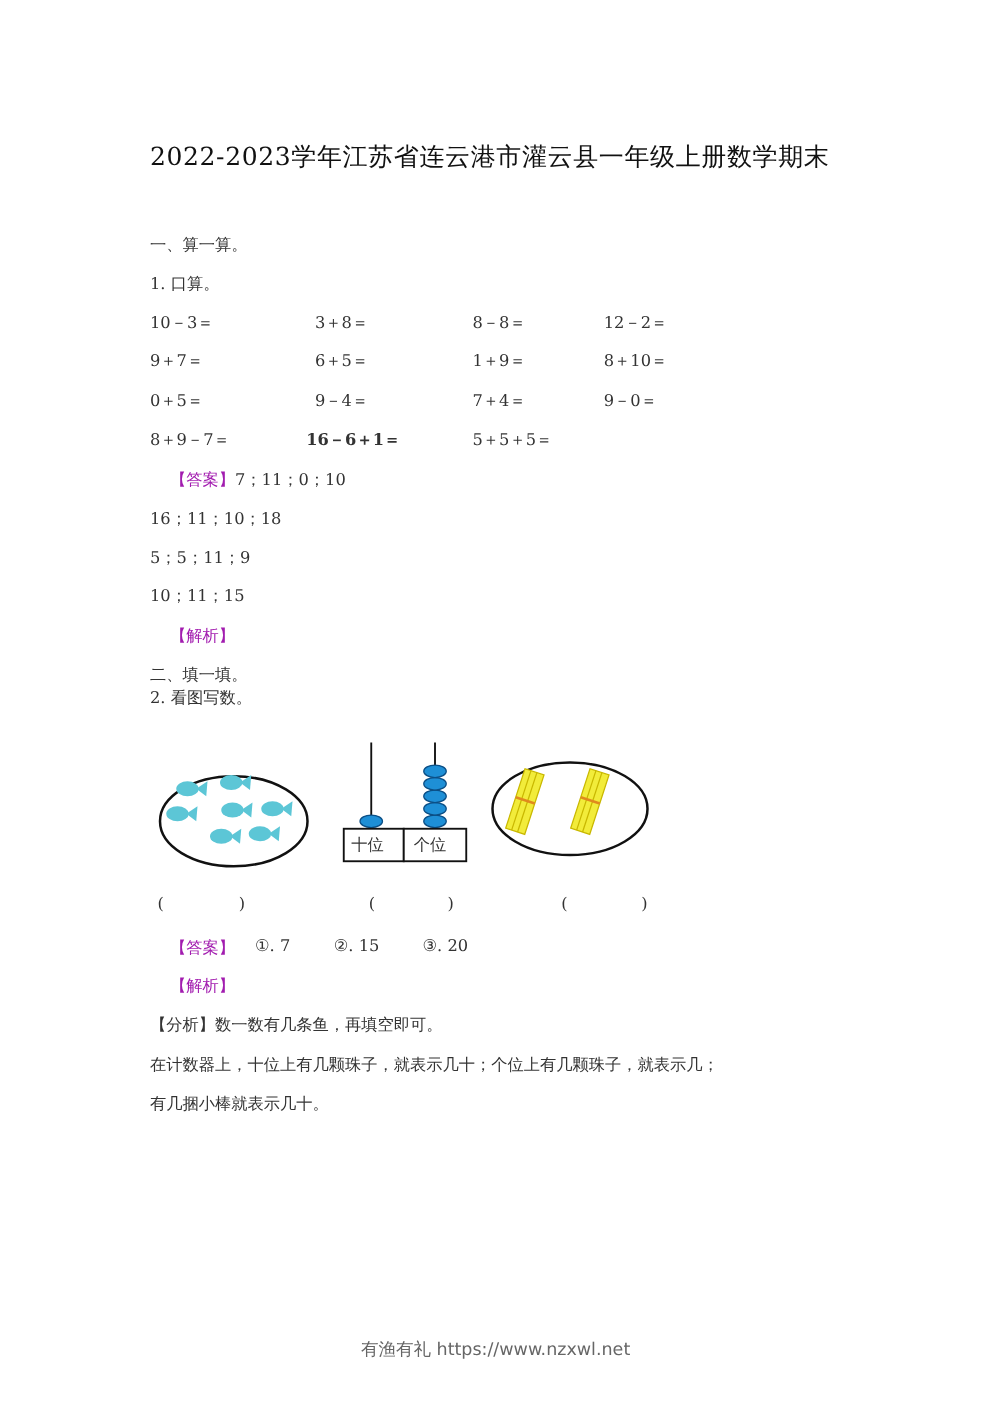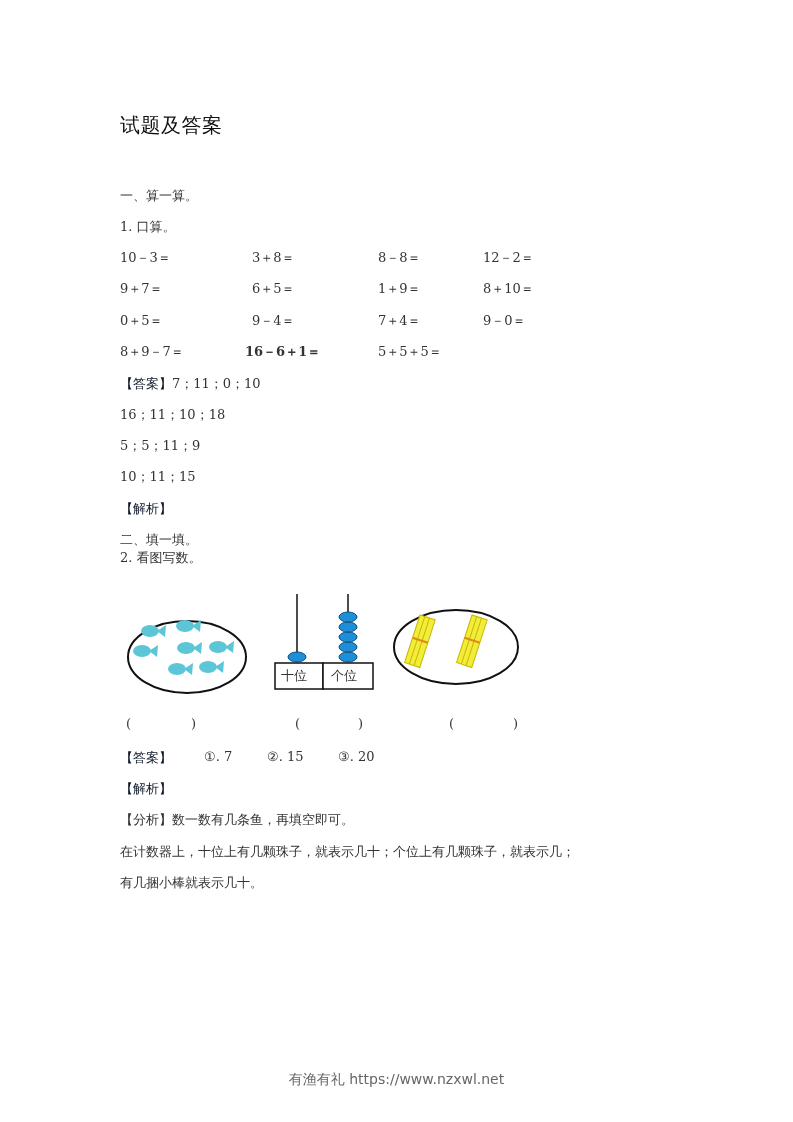--- a/index.html
+++ b/index.html
@@ -2,37 +2,37 @@
 <html><head>
 <meta charset="utf-8">
 <style>
   html, body { margin:0; padding:0; background:#ffffff; }
   body { width:793px; height:1122px; position:relative; overflow:hidden;
          font-family: "DejaVu Serif", "Liberation Serif", serif; color:#222; }
   .page { position:absolute; left:0; top:0; width:793px; height:1122px; }
   .title { position:absolute; left:120px; top:103px; width:560px;
            font-size:20px; line-height:44px; color:#111; letter-spacing:0.5px; }
   .line { position:absolute; left:120px; font-size:13px; color:#333; white-space:nowrap; }
-  .tag { color:#0f172a; }
+  .tag { color:#a21caf;margin-left:16px; }
   .row { position:absolute; left:120px; font-size:13px; color:#333; white-space:nowrap; height:18px; }
   .row span { position:absolute; top:0; }
   .c0 { left:0; } .c1 { left:132px; } .c2 { left:258px; } .c3 { left:363px; }
   .c1b { left:125px;font-weight:bold; }
   .figs { position:absolute; left:120px; top:590px; width:420px; height:110px; }
   .paren { position:absolute; top:716px; font-size:13px; color:#333; }
   .footer { position:absolute; left:0; width:793px; top:1071px; text-align:center;
             font-family:"DejaVu Sans", "Liberation Sans", sans-serif; font-size:14px; color:#666; }
 </style>
 </head>
 <body>
 
 <div class="page">
 
   <div class="title">
-    <div>试题及答案</div>
+    <div>2022-2023学年江苏省连云港市灌云县一年级上册数学期末</div>
   </div>
 
   <div class="line" style="top:187px">一、算一算。</div>
   <div class="line" style="top:218px">1. 口算。</div>
 
   <div class="row" style="top:249px">
     <span class="c0">10－3＝</span>
     <span class="c1">3＋8＝</span>
     <span class="c2">8－8＝</span>
     <span class="c3">12－2＝</span>

